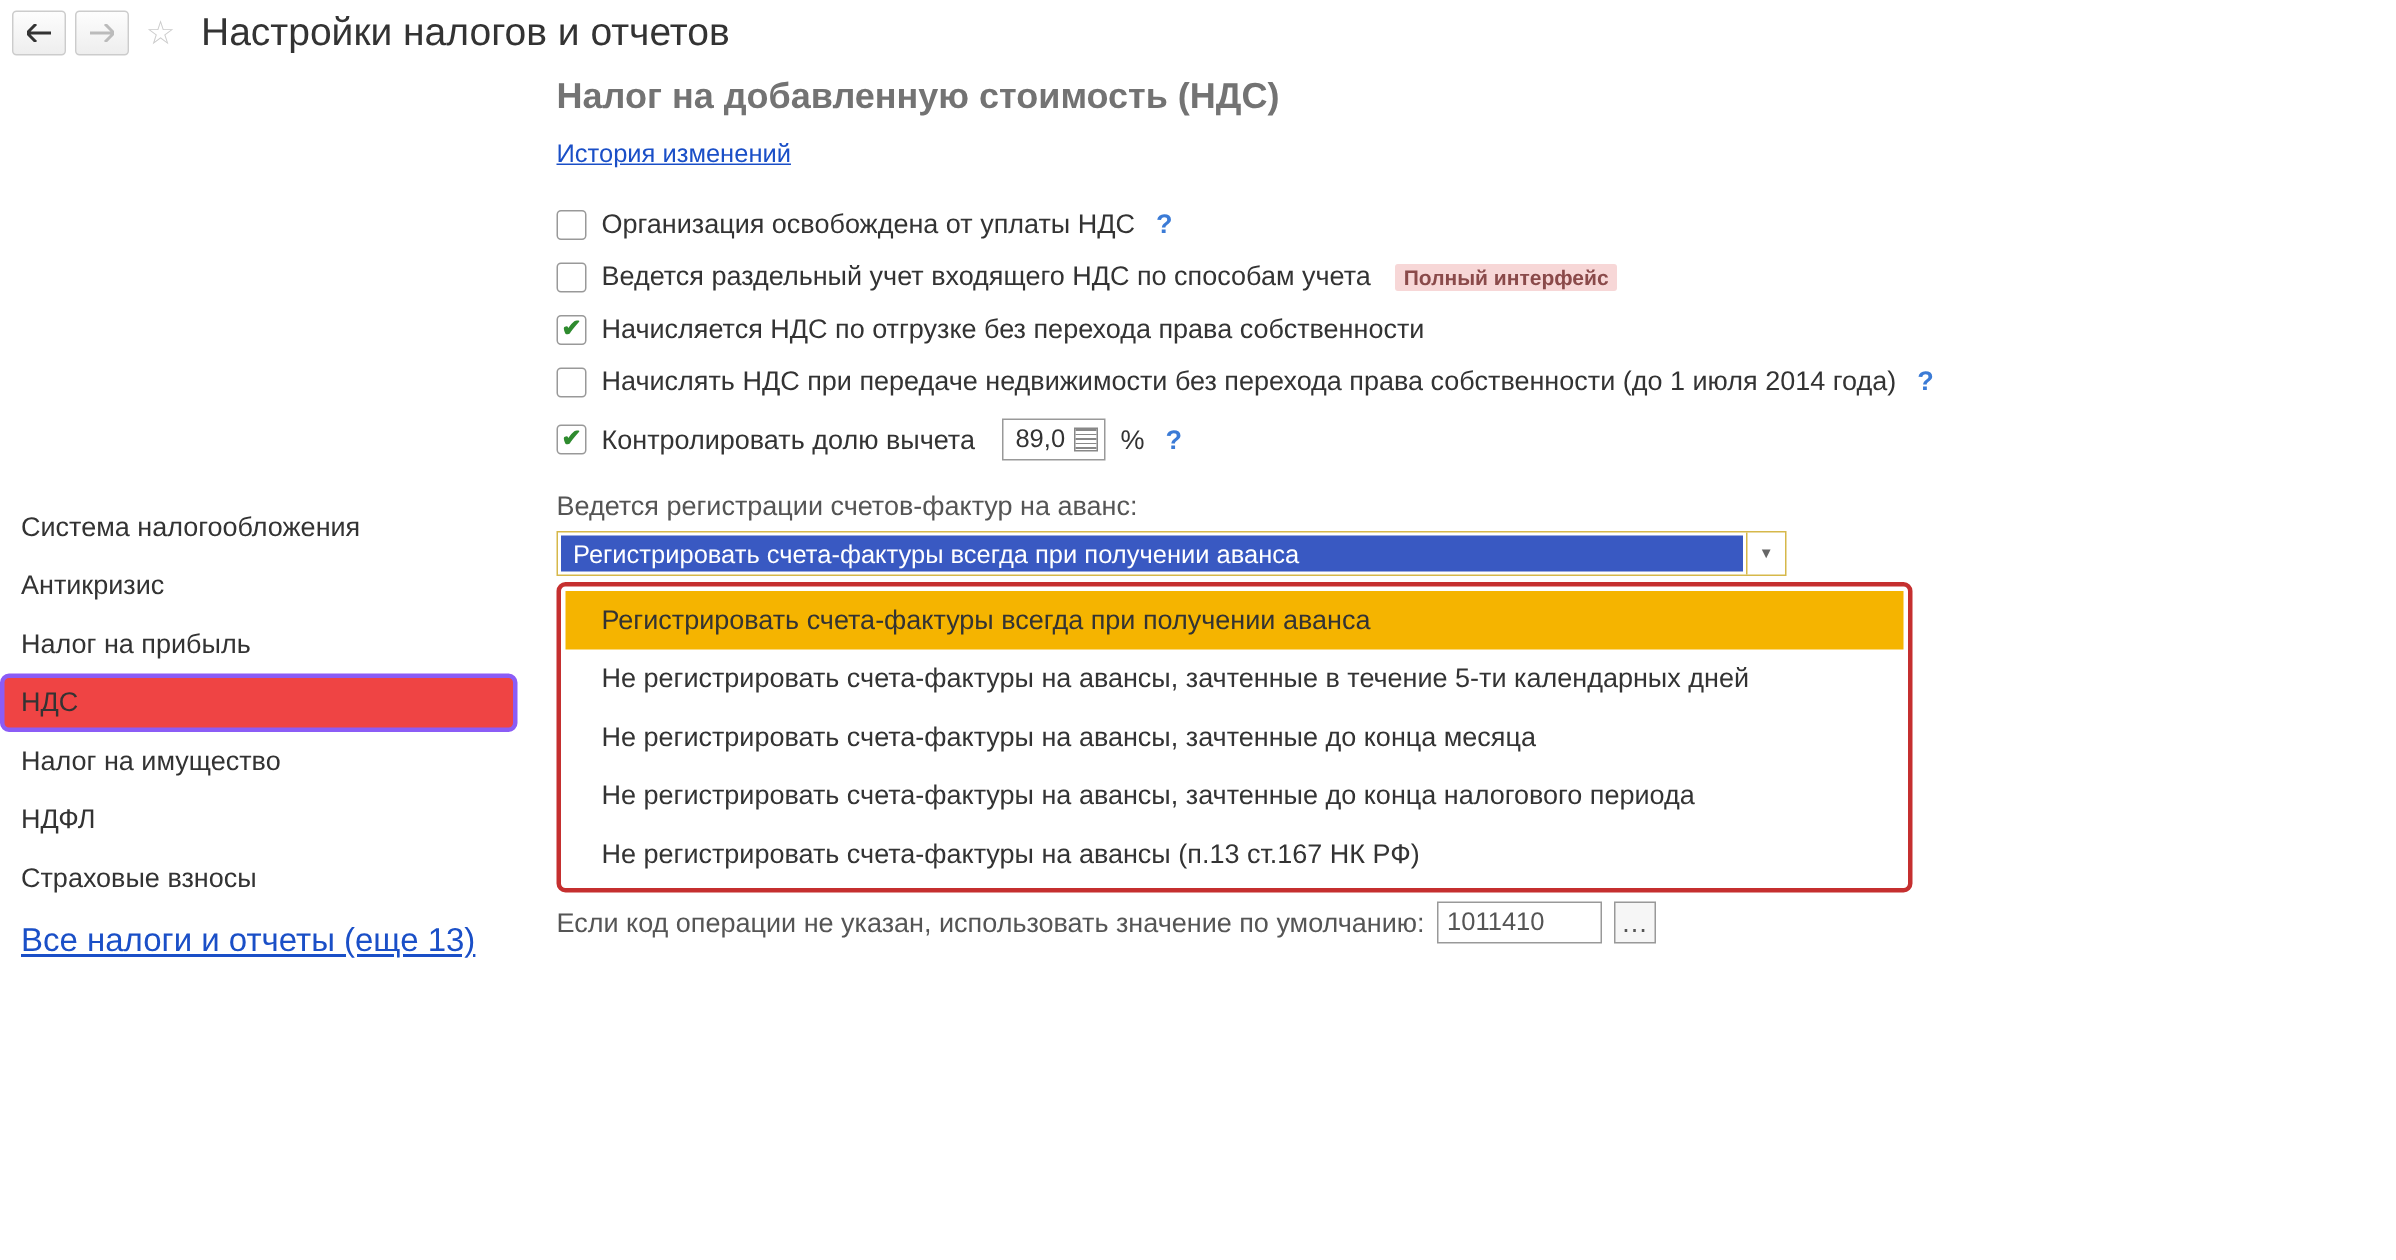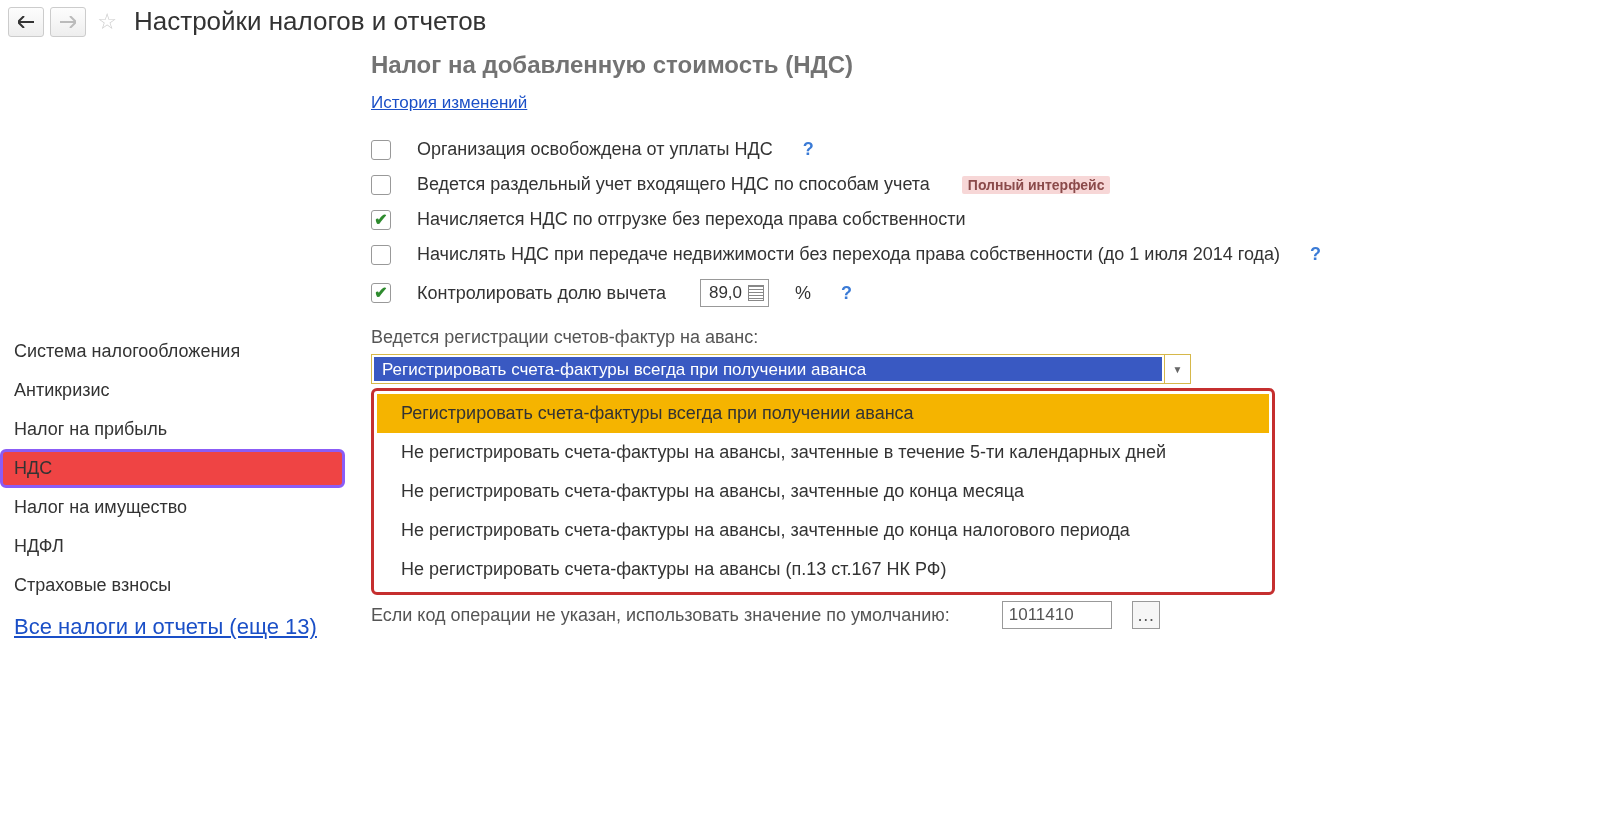--- a/index.html
+++ b/index.html
@@ -84,21 +84,21 @@
     color: #1a4fc7;
     text-decoration: underline;
     font-size: 17px;
     cursor: pointer;
     display: inline-block;
     margin-bottom: 26px;
   }
   .form-row {
     display: flex;
     align-items: center;
-    gap: 26px;
+    gap: 10px;
     margin-bottom: 14px;
     font-size: 18px;
   }
   .checkbox {
     width: 20px; height: 20px;
     border: 1px solid #999;
     border-radius: 3px;
     display: inline-flex;
     align-items: center;
     justify-content: center;
@@ -192,35 +192,34 @@
     padding: 9px 24px;
     font-size: 18px;
     cursor: pointer;
   }
   .dropdown-item.sel {
     background: #f5b400;
   }
   .after-row {
     display:flex;
     align-items:center;
-    gap:20px;
+    gap:8px;
     margin-top: 6px;
     font-size: 18px;
     color: #555;
   }
   .code-input {
     border: 1px solid #999;
     height: 28px;
     width: 110px;
     padding: 0 6px;
     font-size: 17px;
     background:#fff;
     display:inline-flex;
     align-items:center;
-    margin-left:32px;
   }
   .dots-btn {
     border: 1px solid #999;
     width: 28px; height: 28px;
     display:inline-flex; align-items:center; justify-content:center;
     cursor:pointer;
     background:#f6f6f6;
   }
 </style>
 </head>

